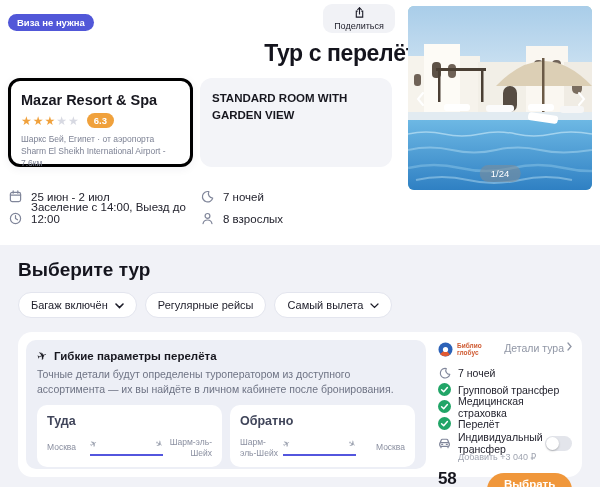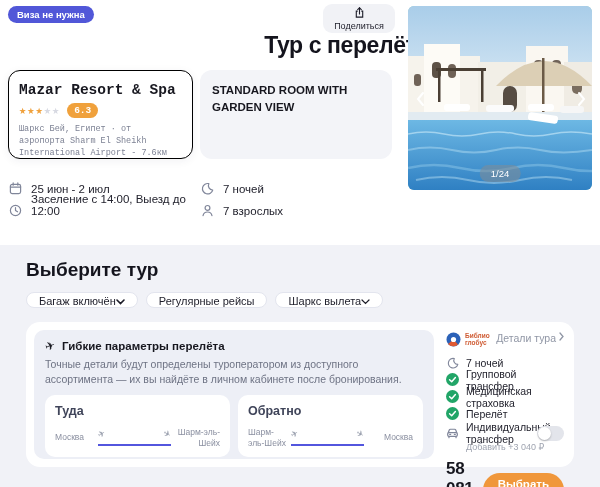--- a/index.html
+++ b/index.html
@@ -1,31 +1,31 @@
 <!DOCTYPE html>
 <html><head>
 <meta charset="utf-8">
 <style>
   * { margin:0; padding:0; box-sizing:border-box; }
   html,body { width:600px; height:487px; overflow:hidden; }
   body { font-family:"Liberation Sans","DejaVu Sans",sans-serif; background:#fff; color:#1c1c28; }
   .page { position:relative; width:600px; height:487px; }
 
   
-  .top { position:relative; height:245px; background:#fff; padding:4px 8px; }
+  .top { position:relative; height:245px; background:#fff; padding:12px 8px; }
   .visa-badge { display:inline-block; background:#5157d8; color:#fff; font-size:9.5px; font-weight:bold;
     padding:3px 9px; border-radius:10px; }
   .share-btn { position:absolute; top:4px; right:205px; width:72px; height:29px; background:#f1f2f6;
     border:none; border-radius:9px; display:flex; flex-direction:column; align-items:center; justify-content:center;
     font-size:9px; color:#1c1c28; cursor:pointer; gap:1px; font-family:inherit; }
   .page-title { font-size:23px; font-weight:bold; letter-spacing:-0.4px; color:#14141d; margin:9px 0 11px;text-align:right; }
 
   .cards-row { display:flex; gap:7px; }
-  .hotel-card { width:185px; height:89px; background:#fff; border:1px solid #000000; border-radius:12px;
-    box-shadow:0 2px 10px rgba(30,30,60,.06); padding:11px 10px;font-family:Liberation Mono, monospace; }
+  .hotel-card { width:185px; height:89px; background:#fff; border:3px solid #000000; border-radius:12px;
+    box-shadow:0 2px 10px rgba(30,30,60,.06); padding:11px 10px; }
   .hotel-name { font-size:14.5px; font-weight:bold; color:#17171f; }
   .stars-row { display:flex; align-items:center; margin-top:5px; }
   .star { font-size:12px; color:#f0a13c; margin-right:1px; }
   .star.off { color:#d7d9e2; }
   .rating-badge { background:#f0a13c; color:#fff; font-size:9.5px; font-weight:bold; border-radius:9px;
     padding:2px 7px; margin-left:7px; }
   .hotel-loc { font-size:8.5px; color:#7d8294; line-height:1.4; margin-top:6px; }
   .room-card { width:192px; height:89px; background:#f3f4f8; border-radius:12px; padding:12px; }
   .room-name { font-size:11.5px; font-weight:bold; color:#17171f; line-height:1.45; width:160px; }
 
@@ -37,24 +37,24 @@
 
   
   .carousel { position:absolute; top:6px; left:408px; width:184px; height:184px; border-radius:6px;
     overflow:hidden; background:#9cc; }
   .car-nav { position:absolute; top:84px; width:16px; height:20px; background:none; border:none; cursor:pointer; padding:0; }
   .car-prev { left:4px; } .car-next { right:2px; }
   .car-counter { position:absolute; bottom:8px; left:50%; transform:translateX(-50%);
     background:rgba(130,140,150,.55); color:#fff; font-size:9.5px; padding:3px 11px; border-radius:10px; }
 
   
-  .bottom { position:absolute; top:245px; left:0; width:600px; height:242px; background:#f1f2f7; padding:14px 26px 0; }
+  .bottom { position:absolute; top:245px; left:0; width:600px; height:242px; background:#f1f2f7; padding:14px 18px 0; }
   .section-title { font-size:19px; font-weight:bold; color:#14141d; }
   .filters { display:flex; gap:8px; margin-top:11px; }
-  .chip { display:flex; align-items:flex-end; height:16px; padding:0 12px; background:#fff;
+  .chip { display:flex; align-items:center; gap:7px; height:26px; padding:0 12px; background:#fff;
     border:1px solid #e3e5ee; border-radius:13px; font-size:11px; color:#1c1c28; cursor:pointer; font-family:inherit; }
 
   .tour-card { position:relative; margin-top:14px; background:#fff; border-radius:14px; height:145px;
     padding:8px; display:flex; gap:10px; }
   .cheapest-badge { position:absolute; top:-9px; left:10px; background:#2ea36f; color:#fff; font-size:9.5px;
     font-weight:bold; padding:3px 10px; border-radius:9px; z-index:2; }
 
   .flight-panel { width:400px; height:129px; background:#edeff6; border-radius:10px; padding:9px 11px; flex:none; }
   .fp-head { display:flex; align-items:center; gap:7px; }
   .fp-plane { font-size:12px; transform:rotate(-20deg); color:#17171f; }
@@ -165,21 +165,21 @@
           </span>
           <span>7 ночей</span>
         </div>
         <div class="detail-item">
           <span class="d-icon">
             <svg width="13" height="13" viewBox="0 0 14 14" class="icon-stroke">
                 <circle cx="7" cy="4.2" r="2.6"></circle>
                 <path d="M2.2 12.5 C2.8 9.6 5 8.6 7 8.6 C9 8.6 11.2 9.6 11.8 12.5"></path>
               </svg>
           </span>
-          <span>7 взрослых</span>
+          <span>8 взрослых</span>
         </div>
       </div>
     </div>
   </div>
 
   <div class="carousel">
     <svg width="184" height="184" viewBox="0 0 184 184">
       <defs>
         <linearGradient id="sky" x1="0" y1="0" x2="0" y2="1">
           <stop offset="0" stop-color="#a9cde9"></stop>
@@ -240,21 +240,21 @@
       <button class="chip">
         <span>Багаж включён</span>
         <span><svg width="9" height="6" viewBox="0 0 9 6">
               <path d="M1 1 L4.5 4.5 L8 1" stroke="#1c1c28" stroke-width="1.6" fill="none" stroke-linecap="round"></path>
             </svg></span>
       </button>
       <button class="chip">
         <span>Регулярные рейсы</span>
       </button>
       <button class="chip">
-        <span>Шаркс вылета</span>
+        <span>Самый вылета</span>
         <span><svg width="9" height="6" viewBox="0 0 9 6">
               <path d="M1 1 L4.5 4.5 L8 1" stroke="#1c1c28" stroke-width="1.2" fill="none" stroke-linecap="round"></path>
             </svg></span>
       </button>
     </div>
 
     <div class="tour-card">
 
       <div class="flight-panel">
         <div class="fp-head">

